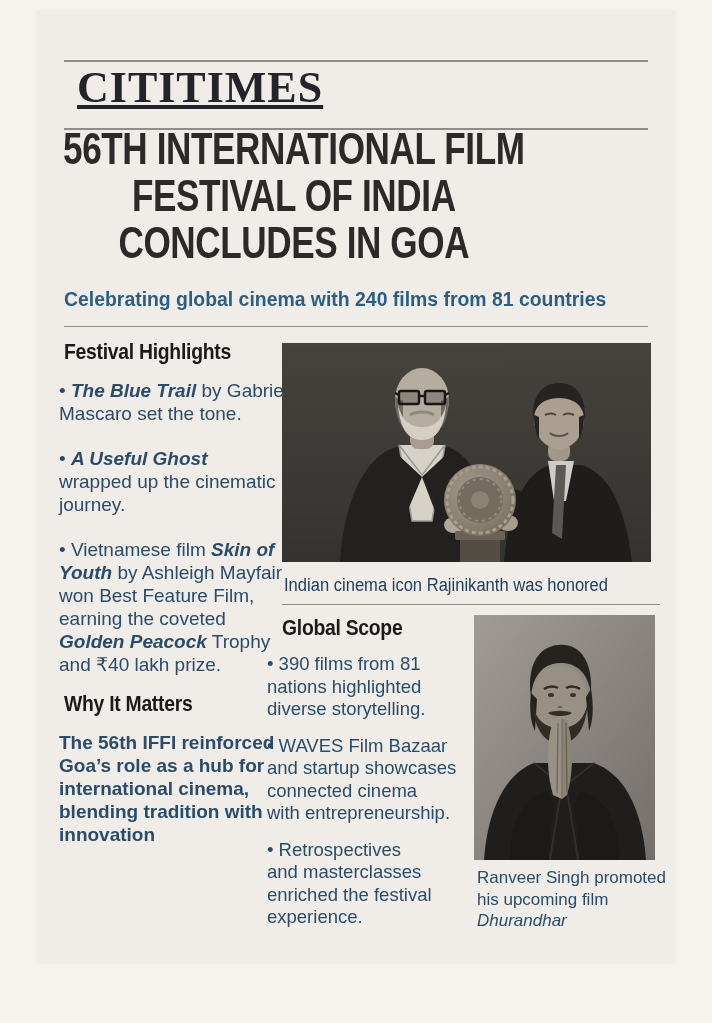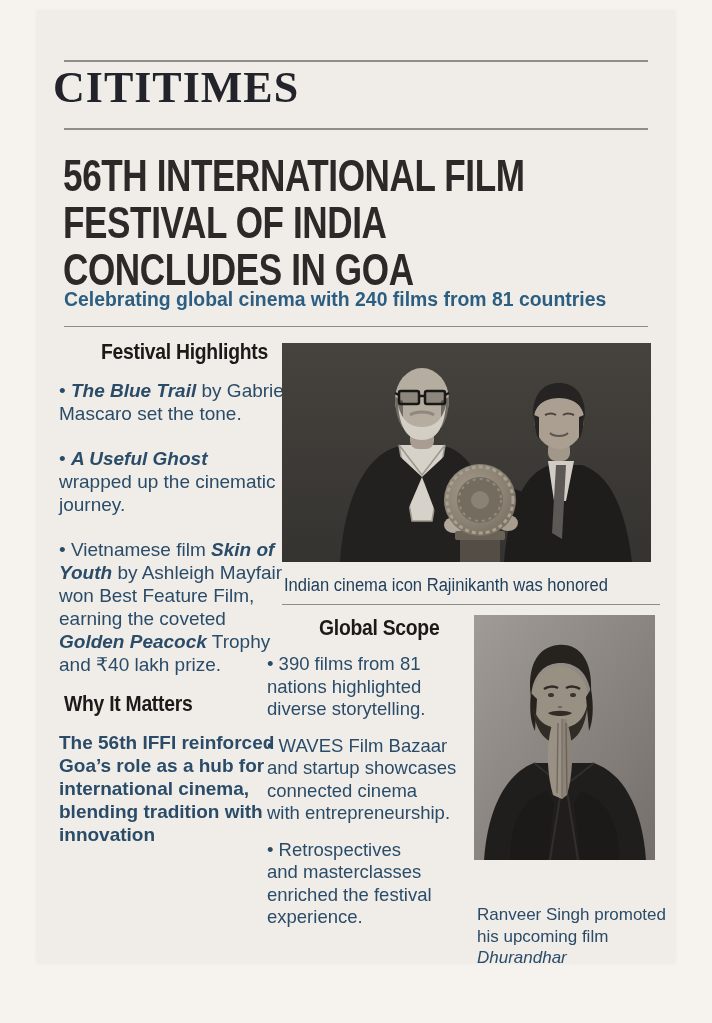--- a/index.html
+++ b/index.html
@@ -16,40 +16,40 @@
   .stage{position:relative;width:712px;height:1023px;background:var(--backdrop);}
   .paper{
     position:absolute;left:37px;top:10px;width:638px;height:952px;
     background:var(--paper);
     box-shadow:0 1px 4px rgba(60,50,40,.06);
   }
   .rule{position:absolute;height:2px;background:var(--rule);}
   .rule.thin{height:1px;}
 
   .masthead{
-    position:absolute;left:16px;top:56px;
+    position:absolute;left:40px;top:56px;
     font-family:"Liberation Serif","DejaVu Serif",serif;
     font-weight:700;font-size:44px;line-height:1;
-    color:var(--masthead);letter-spacing:1px;white-space:nowrap;
-  }
-  .headline{position:absolute;left:26px;top:142px;color:var(--ink);}
+    color:var(--masthead);letter-spacing:1px;white-space:nowrap;text-decoration:underline;
+  }
+  .headline{position:absolute;left:26px;top:115px;color:var(--ink);text-align:center;}
   .headline .hl-line{
     display:block;font-weight:700;font-size:45px;line-height:47px;
     letter-spacing:-0.5px;white-space:nowrap;
     transform:scaleX(.78);transform-origin:0 50%;
   }
   .subhead{
     position:absolute;left:27px;top:278px;
     font-weight:700;font-size:20px;color:var(--steel);
     white-space:nowrap;transform:scaleX(.97);transform-origin:0 50%;
   }
 
   .section-title{
     font-weight:700;font-size:21.5px;line-height:25px;color:#1b1a18;
-    letter-spacing:-0.3px;white-space:nowrap;margin-left:37px;
+    letter-spacing:-0.3px;white-space:nowrap;
   }
   .section-title .cond{display:inline-block;transform:scaleX(.9);transform-origin:0 50%;}
 
   .col-left{position:absolute;left:22px;top:330px;width:232px;}
   .col-left .section-title{padding-left:5px;margin-bottom:14px;}
   .bullet,.bodytext{
     font-size:19px;line-height:23px;color:var(--navy);margin-bottom:22px;
   }
   .why-title{padding-left:10px;margin:0 0 9px;}
   .bodytext.last{margin-bottom:0;font-weight:bold;}
@@ -59,21 +59,21 @@
     position:absolute;left:247px;top:565px;
     font-size:18px;color:var(--caption);white-space:nowrap;
     transform:scaleX(.92);transform-origin:0 50%;
   }
   .col-mid{position:absolute;left:230px;top:606px;width:198px;}
   .col-mid .section-title{padding-left:15px;margin-bottom:12px;}
   .col-mid .bullet{font-size:18.5px;line-height:22.5px;margin-bottom:14px;}
 
   .photo2{position:absolute;left:437px;top:605px;width:181px;height:245px;overflow:hidden;}
   .caption2{
-    position:absolute;left:440px;top:894px;width:196px;
+    position:absolute;left:440px;top:857px;width:196px;
     font-size:17px;line-height:21.5px;color:var(--navy);
   }
 
   .seg-bi{font-weight:700;font-style:italic;}
   .seg-i{font-style:italic;}
   svg{display:block;width:100%;height:100%;}
 </style>
 </head>
 <body>
 

